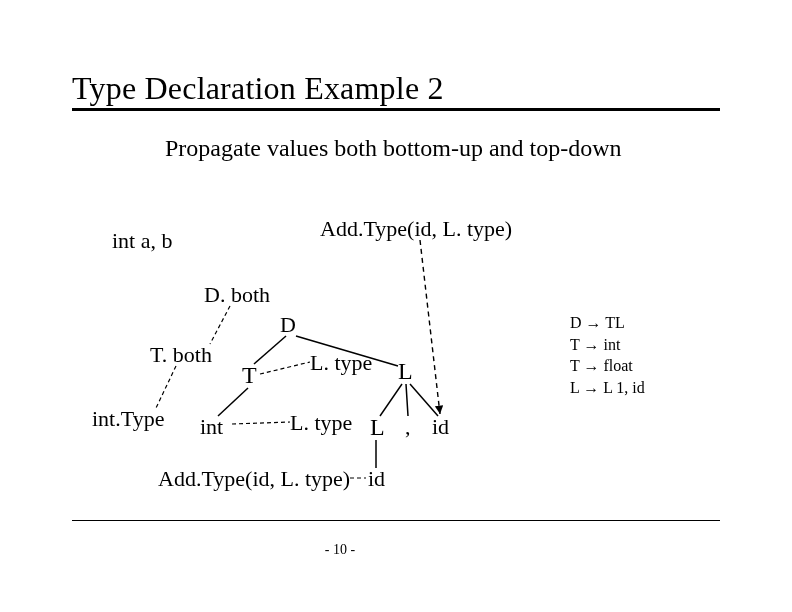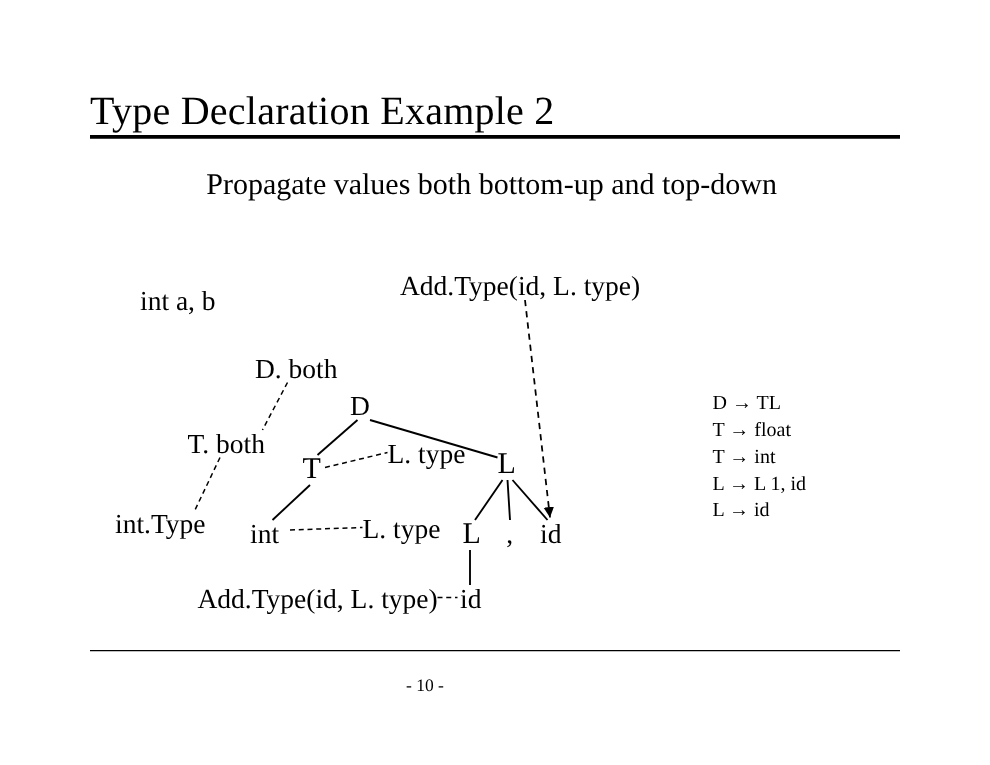--- a/index.html
+++ b/index.html
@@ -96,24 +96,23 @@
   <div class="txt" style="left:290px; top:410px;">L. type</div>
   <div class="txt" style="left:370px; top:414px; font-size:24px;">L</div>
   <div class="txt" style="left:405px; top:414px;">,</div>
   <div class="txt" style="left:432px; top:414px;">id</div>
 
   <div class="txt" style="left:368px; top:466px;">id</div>
   <div class="txt" style="left:158px; top:466px;">Add.Type(id, L. type)</div>
 
   <div class="grammar">
     <div><span>D </span><span>→</span><span> TL</span></div>
+    <div><span>T </span><span>→</span><span> int</span></div>
     <div><span>T </span><span>→</span><span> float</span></div>
-    <div><span>T </span><span>→</span><span> int</span></div>
     <div><span>L </span><span>→</span><span> L 1, id</span></div>
-    <div><span>L </span><span>→</span><span> id</span></div>
   </div>
 
   <svg class="edges">
     <defs>
       <marker id="arrowhead" markerWidth="8" markerHeight="8" refX="6" refY="3" orient="auto">
         <path d="M0,0 L6,3 L0,6 Z" fill="#000"></path>
       </marker>
     </defs>
 
     <line x1="286" y1="336" x2="254" y2="364" stroke="#000" stroke-width="1.5"></line>

